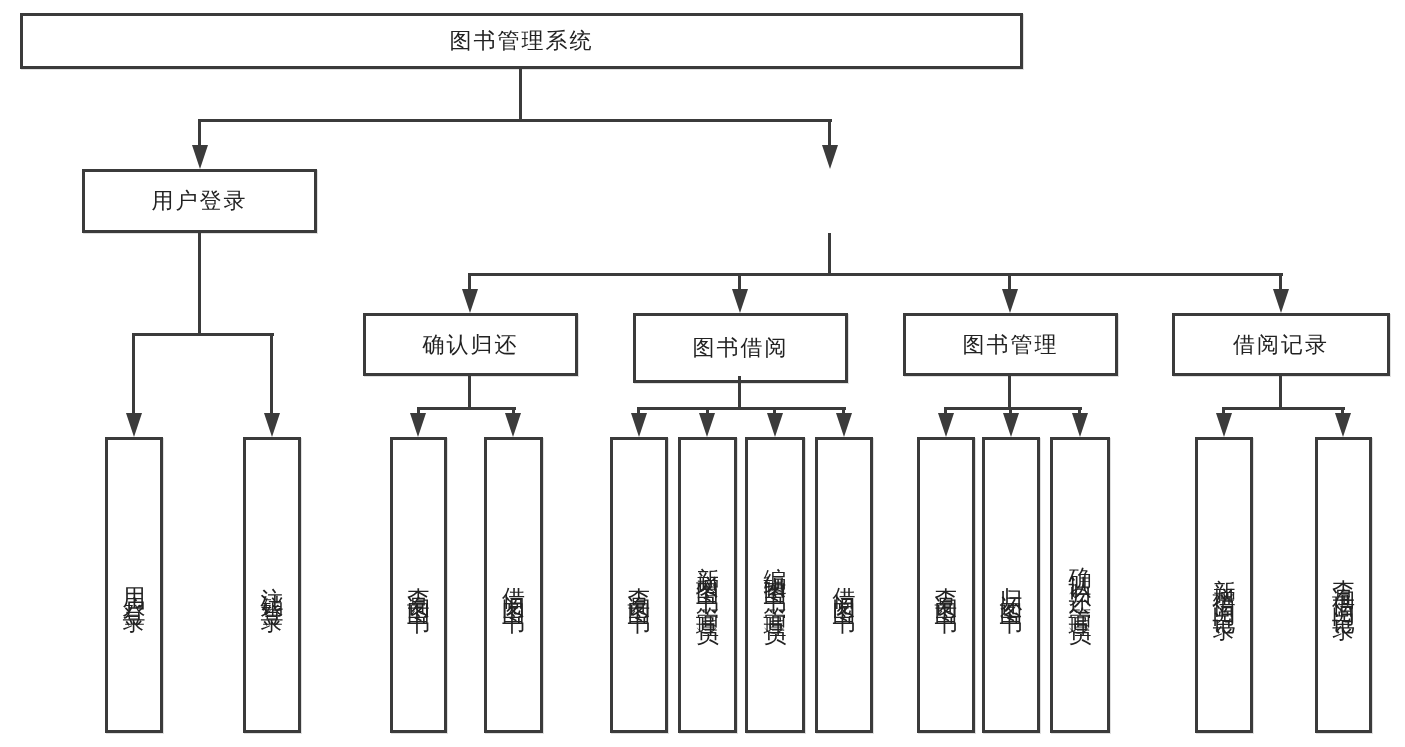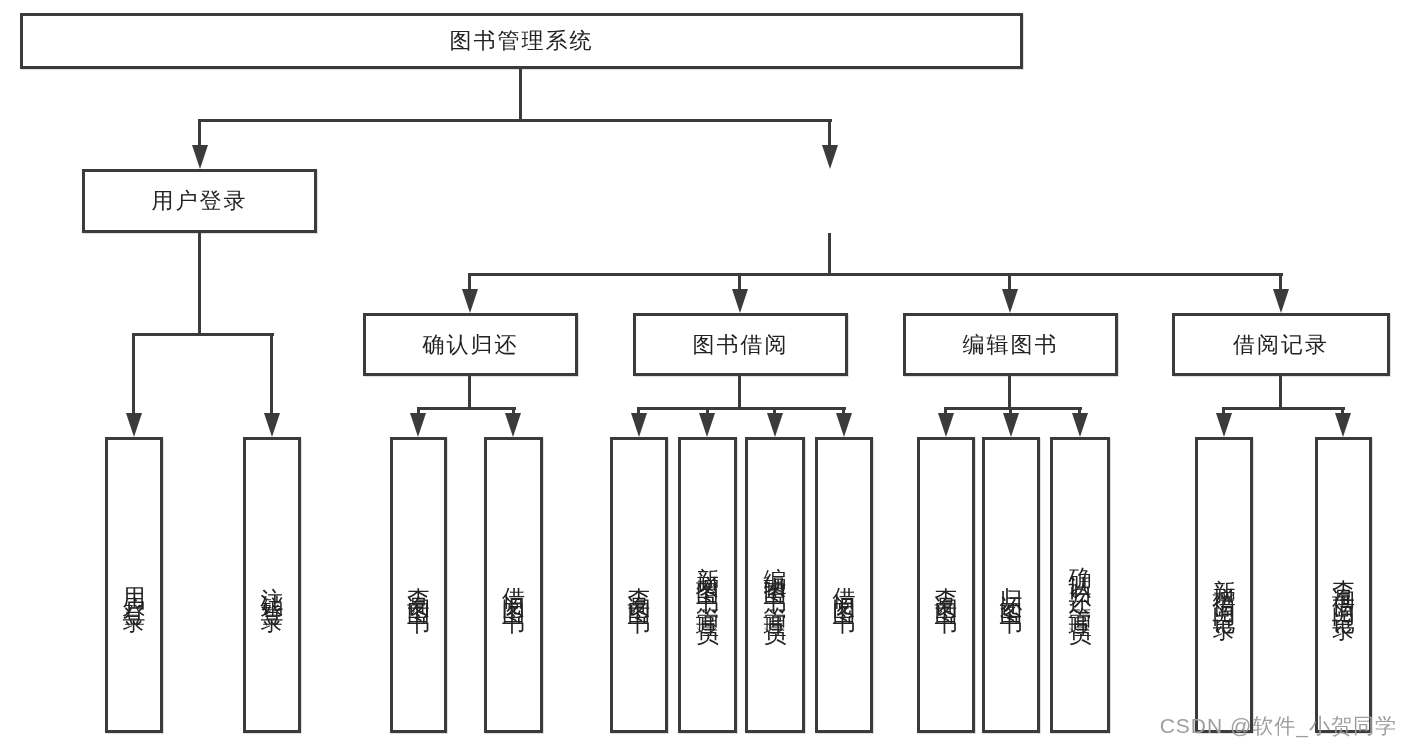--- a/index.html
+++ b/index.html
@@ -95,25 +95,25 @@
   <div class="vline" style="left:738px; top:273px; height:17px;"></div>
   <div class="arrow" style="left:732px; top:289px;"></div>
   <div class="vline" style="left:1008px; top:273px; height:17px;"></div>
   <div class="arrow" style="left:1002px; top:289px;"></div>
   <div class="vline" style="left:1279px; top:273px; height:17px;"></div>
   <div class="arrow" style="left:1273px; top:289px;"></div>
 
   <div class="node" style="left:363px; top:313px; width:215px; height:63px;">
     <span>确认归还</span>
   </div>
-  <div class="node" style="left:633px; top:313px; width:215px; height:63px;">
+  <div class="node" style="left:633px; top:313px; width:215px; height:70px;">
     <span>图书借阅</span>
   </div>
   <div class="node" style="left:903px; top:313px; width:215px; height:63px;">
-    <span>编辑图书</span>
+    <span>图书管理</span>
   </div>
   <div class="node" style="left:1172px; top:313px; width:218px; height:63px;">
     <span>借阅记录</span>
   </div>
 
   <div class="vline" style="left:468px; top:376px; height:34px;"></div>
   <div class="hline" style="left:417px; top:407px; width:99px;"></div>
   <div class="vline" style="left:417px; top:407px; height:8px;"></div>
   <div class="arrow" style="left:410px; top:413px;"></div>
   <div class="vline" style="left:512px; top:407px; height:8px;"></div>
@@ -183,15 +183,14 @@
     <span>确认归还（管理员）</span>
   </div>
 
   <div class="node leaf" style="left:1195px; top:437px; width:58px; height:296px;">
     <span>新增借阅记录</span>
   </div>
   <div class="node leaf" style="left:1315px; top:437px; width:57px; height:296px;">
     <span>查询借阅记录</span>
   </div>
 
-  <div class="watermark">CSDN @软件_小贺同学</div>
 
 </div>
 
 </body></html>

